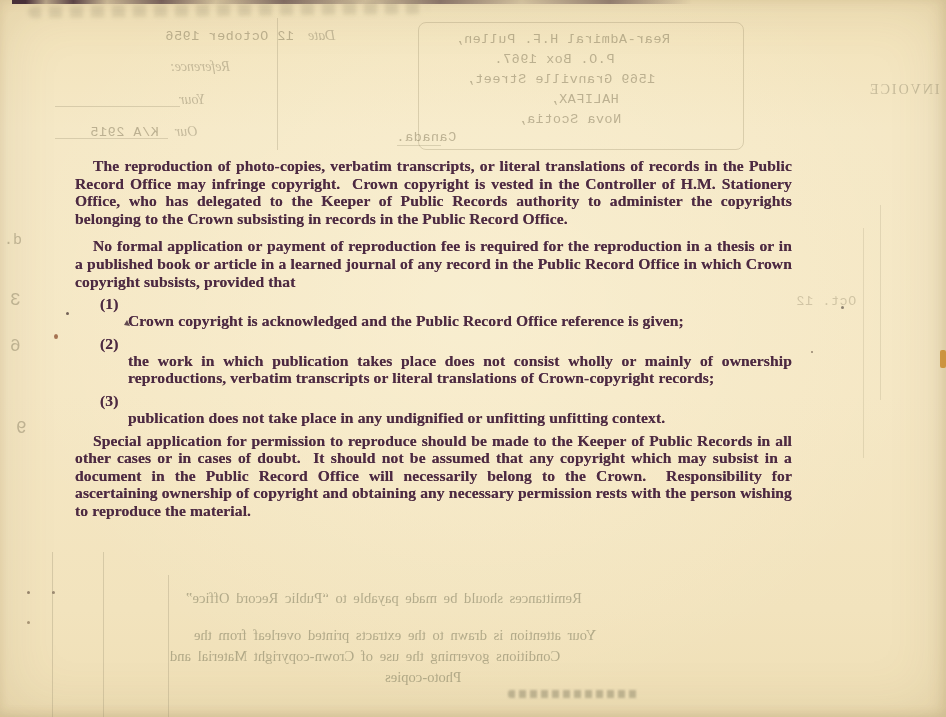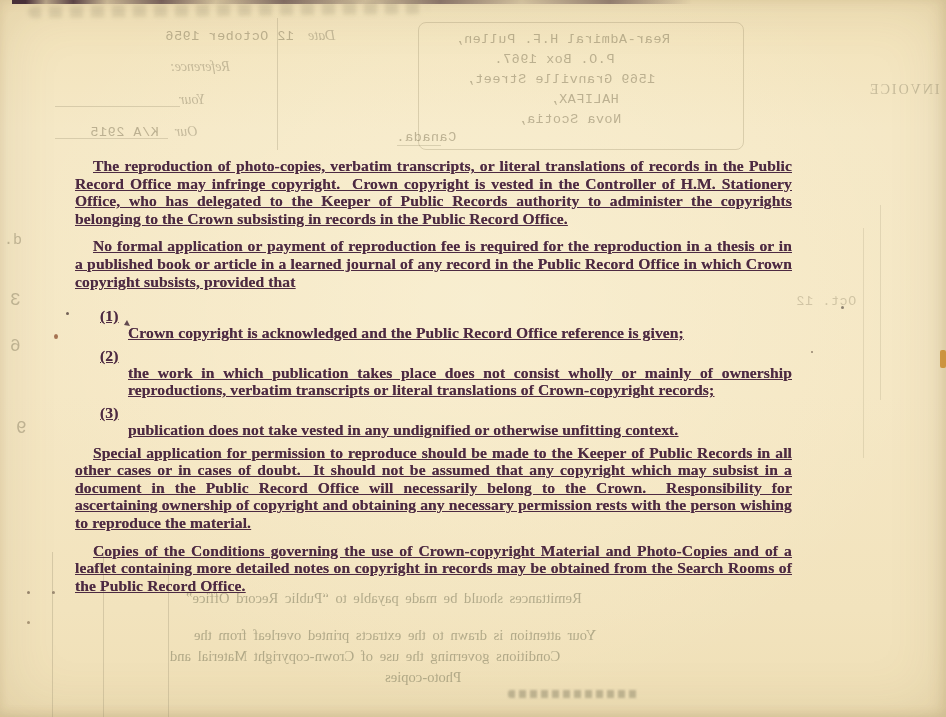--- a/index.html
+++ b/index.html
@@ -10,21 +10,20 @@
       linear-gradient(180deg,#f2e2b9 0%, #f5e8c6 18%, #f5e7c4 55%, #f2e3bd 85%, #efdfb6 100%);
     box-shadow: inset 0 0 60px rgba(120,90,40,.14), inset -6px 0 14px rgba(120,90,40,.10), inset 0 -4px 10px rgba(120,90,40,.08);
     font-family:"Liberation Serif", serif;
   }
   
   .notice{
     position:absolute;left:75px;top:157px;width:717px;
     color:#4d2a42;font-size:15.6px;line-height:17.6px;font-weight:600;
     text-align:justify;letter-spacing:.1px;
     text-shadow:0 0 .4px rgba(77,42,66,.65);
-    text-decoration:underline;
   }
   .notice p{margin:0 0 10px 0;text-indent:18px;}
   .notice .list{margin:0 0 0 0;}
   .row{display:flex;margin:0 0 5px 0;padding-left:25px;}
   .row .num{flex:0 0 28px;text-align:left;}
   .row .itxt{flex:1;text-align:justify;margin-top:17px;}
   .gap-top{margin-top:10px;}
   
   .bleed{position:absolute;transform:scaleX(-1);white-space:nowrap;
     color:rgba(125,116,86,.48);filter:blur(.4px);}
@@ -104,30 +103,29 @@
 <div class="speck" style="left:27px;top:591px;width:3px;height:3px;background:rgba(90,70,55,.6);"></div>
 <div class="speck" style="left:52px;top:591px;width:3px;height:3px;background:rgba(90,70,55,.55);"></div>
 <div class="speck" style="left:27px;top:621px;width:3px;height:3px;background:rgba(110,85,60,.55);"></div>
 <div class="speck" style="left:841px;top:306px;width:3px;height:3px;background:rgba(70,60,55,.6);"></div>
 <div class="speck" style="left:811px;top:351px;width:2px;height:2px;background:rgba(80,60,50,.6);"></div>
 <div class="orange-mark"></div>
 <div class="ink-mark"></div>
 
 <div class="notice">
   <p>The reproduction of photo-copies, verbatim transcripts, or literal translations of records in the Public Record Office may infringe copyright.&nbsp; Crown copyright is vested in the Controller of H.M. Stationery Office, who has delegated to the Keeper of Public Records authority to administer the copyrights belonging to the Crown subsisting in records in the Public Record Office.</p>
-  <p style="margin-bottom:17px;">No formal application or payment of reproduction fee is required for the reproduction in a thesis or in a published book or article in a learned journal of any record in the Public Record Office in which Crown copyright subsists, provided that</p>
+  <p style="margin-bottom:5px;">No formal application or payment of reproduction fee is required for the reproduction in a thesis or in a published book or article in a learned journal of any record in the Public Record Office in which Crown copyright subsists, provided that</p>
   <div class="list">
     <div class="row">
       <span class="num">(1)</span>
       <span class="itxt">Crown copyright is acknowledged and the Public Record Office reference is given;</span>
     </div>
     <div class="row">
       <span class="num">(2)</span>
       <span class="itxt">the work in which publication takes place does not consist wholly or mainly of ownership reproductions, verbatim transcripts or literal translations of Crown-copyright records;</span>
     </div>
     <div class="row">
       <span class="num">(3)</span>
-      <span class="itxt">publication does not take vested in any undignified or otherwise unfitting context.</span>
+      <span class="itxt">publication does not take place in any undignified or unfitting unfitting context.</span>
     </div>
   </div>
   <p class="gap-top">Special application for permission to reproduce should be made to the Keeper of Public Records in all other cases or in cases of doubt.&nbsp; It should not be assumed that any copyright which may subsist in a document in the Public Record Office will necessarily belong to the Crown.&nbsp; Responsibility for ascertaining ownership of copyright and obtaining any necessary permission rests with the person wishing to reproduce the material.</p>
-  <p>Copies of the Conditions governing the use of Crown-copyright Material and Photo-Copies and of a leaflet containing more detailed notes on copyright in records may be obtained from the Search Rooms of the Public Record Office.</p>
 </div>
 
 </body></html>

